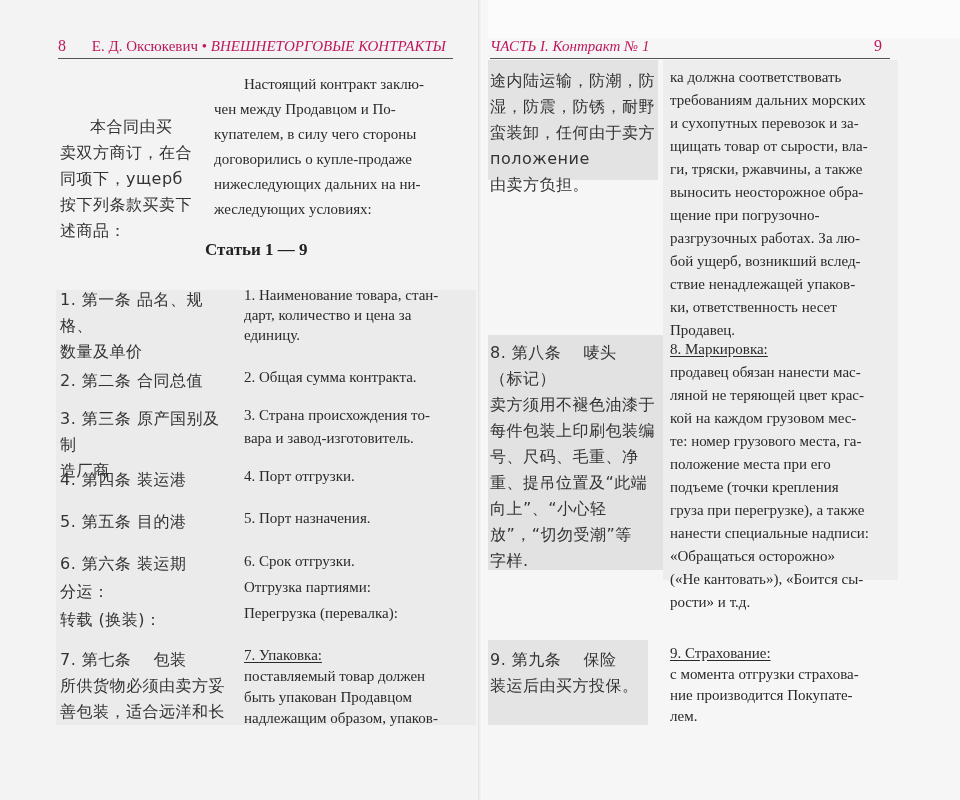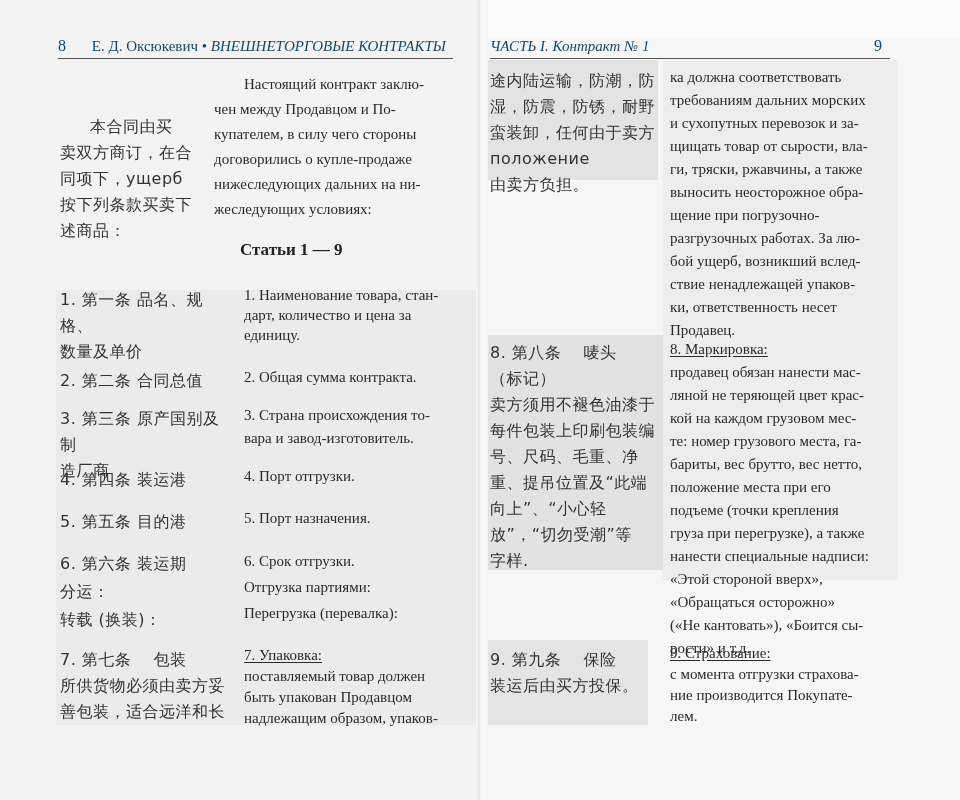--- a/index.html
+++ b/index.html
@@ -21,36 +21,36 @@
   }
   .top-white {
     position: absolute; left: 488px; top: 0; width: 472px; height: 38px; background: #fbfbfb;
   }
   .shade {
     position: absolute; background: #e6e6e6;
   }
   .running-head {
     position: absolute; top: 36px; height: 22px;
     border-bottom: 1.5px solid #555;
-    font-size: 15px; line-height: 20px; color: #0c4a6e;
+    font-size: 15px; line-height: 20px; color: #be185d;
     white-space: nowrap;
   }
   .rh-left { left: 58px; width: 395px; }
   .rh-right { left: 490px; width: 400px; }
   .rh-num { font-size: 16px; }
   .rh-left .rh-num { margin-right: 22px; }
   .rh-right .rh-num { position: absolute; right: 8px; top: 0; }
   .ital { font-style: italic; }
 
   .block { position: absolute; font-size: 15px; line-height: 23px; }
   .cn { font-family: "DejaVu Sans", sans-serif; font-size: 16px; line-height: 26px; letter-spacing: 0.5px; color: #333; }
   .ru { text-align: justify; }
   .u { text-decoration: underline; text-underline-offset: 2px; }
   .heading {
-    position: absolute; left: 205px; top: 240px; font-size: 17px; font-weight: bold; color: #222; margin-left: 35px;
+    position: absolute; left: 205px; top: 240px; font-size: 17px; font-weight: bold; color: #222;
   }
   .line { display: block; }
 </style>
 </head>
 <body>
 
 <div class="page page-left"></div>
 <div class="page page-right"></div>
 <div class="top-white"></div>
 <div class="gutter"></div>
@@ -186,26 +186,24 @@
   <span class="line">向上”、“小心轻</span>
   <span class="line">放”，“切勿受潮”等</span>
   <span class="line">字样.</span>
 </div>
 <div class="block ru" style="left:670px;top:338px;width:215px;">
   <span class="line u">8. Маркировка:</span>
   <span class="line">продавец обязан нанести мас-</span>
   <span class="line">ляной не теряющей цвет крас-</span>
   <span class="line">кой на каждом грузовом мес-</span>
   <span class="line">те: номер грузового места, га-</span>
-  <span class="line">бариты, вес брутто, вес нетто,</span>
   <span class="line">положение места при его</span>
   <span class="line">подъеме (точки крепления</span>
   <span class="line">груза при перегрузке), а также</span>
   <span class="line">нанести специальные надписи:</span>
-  <span class="line">«Этой стороной вверх»,</span>
   <span class="line">«Обращаться осторожно»</span>
   <span class="line">(«Не кантовать»), «Боится сы-</span>
   <span class="line">рости» и т.д.</span>
 </div>
 
 <div class="block cn" style="left:490px;top:647px;width:170px;">
   <span class="line">9. 第九条 　保险</span>
   <span class="line">装运后由买方投保。</span>
 </div>
 <div class="block ru" style="left:670px;top:643px;width:215px;line-height:21px;">

